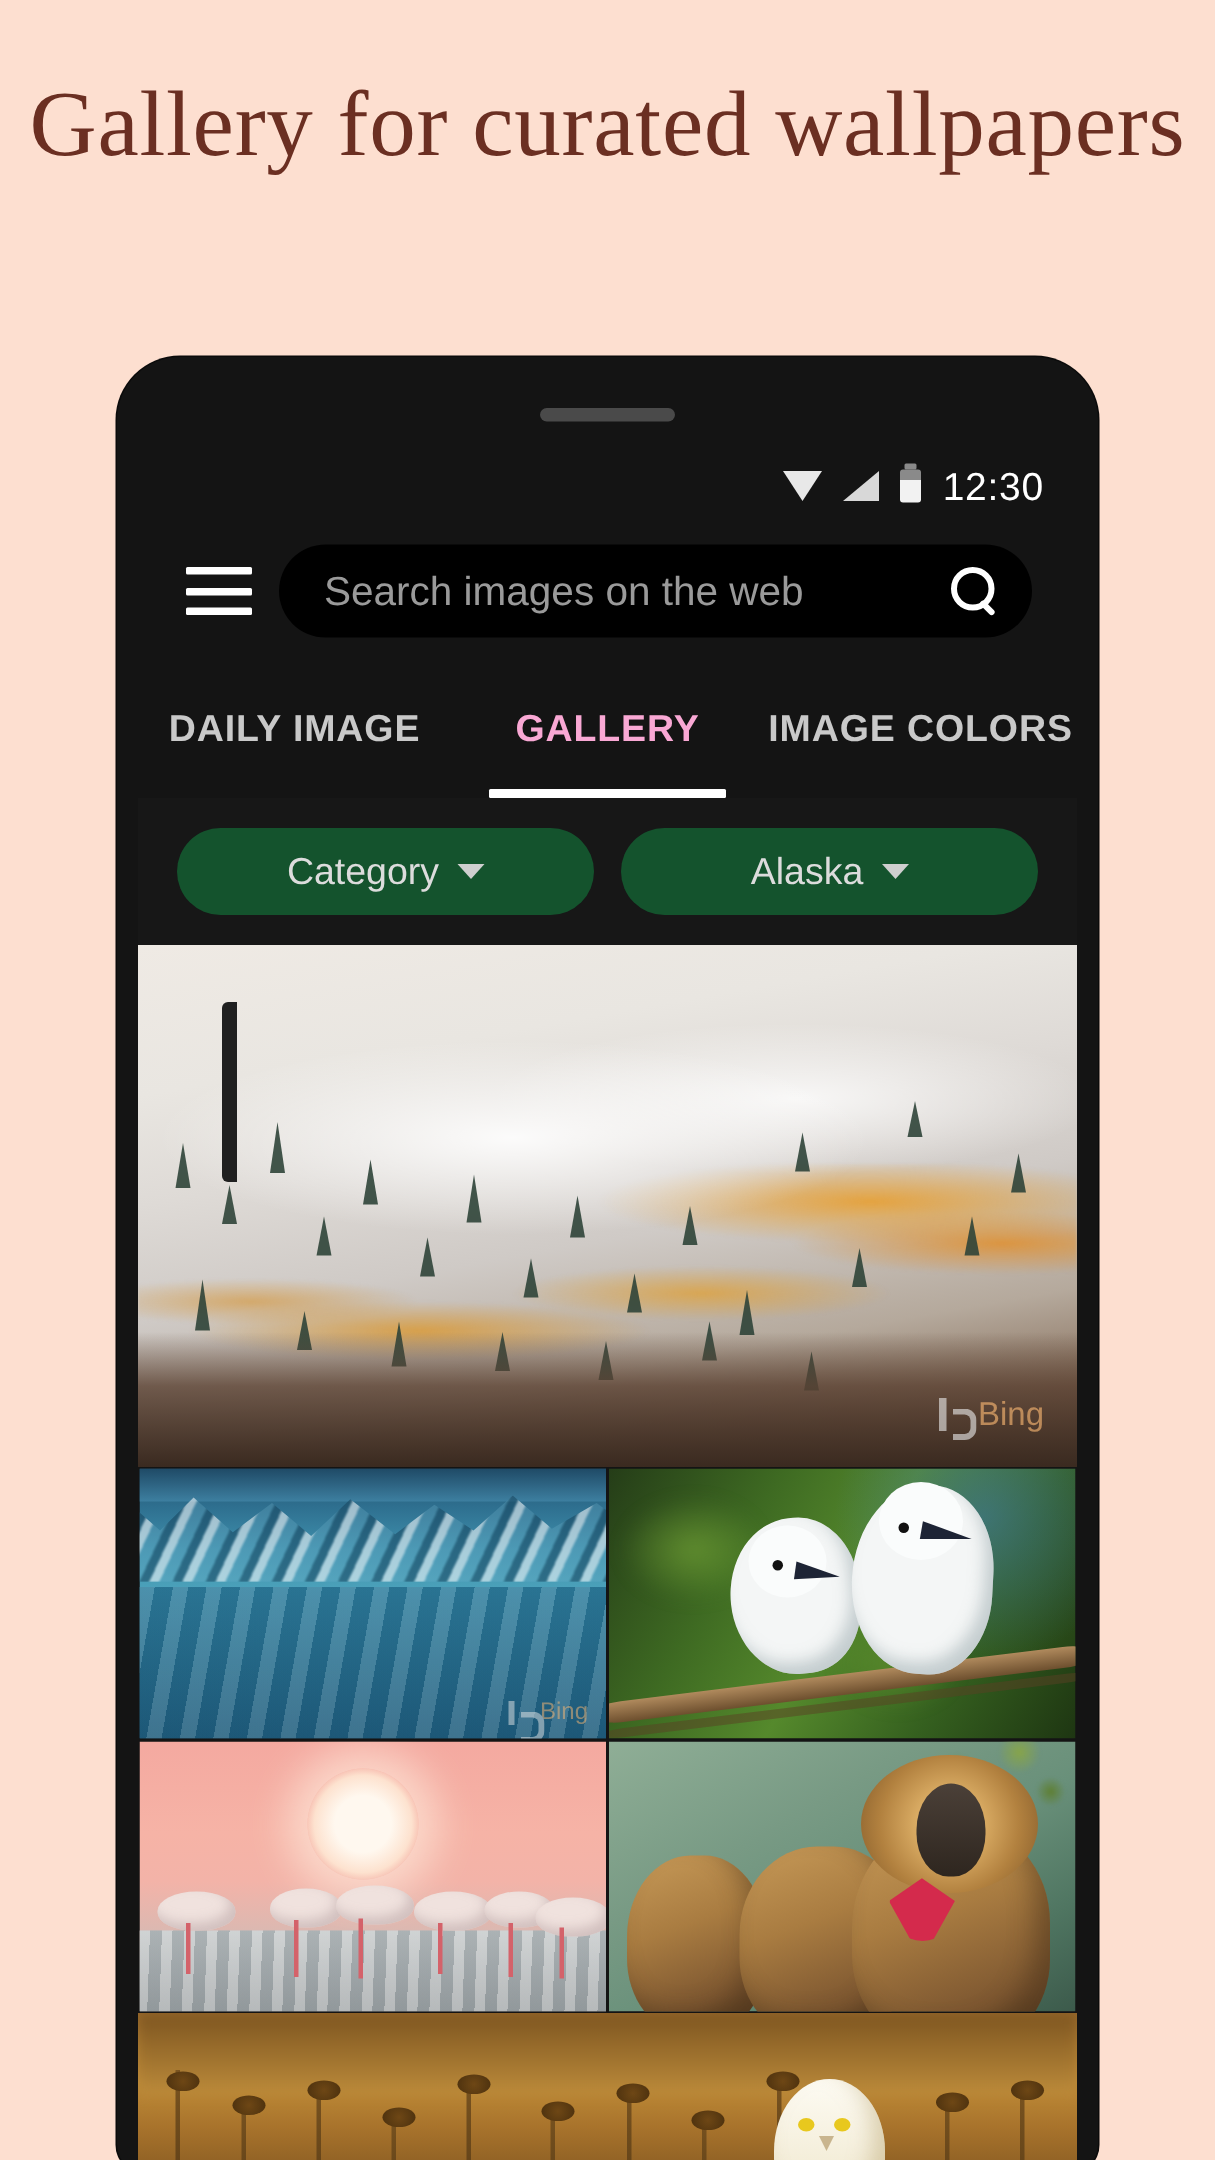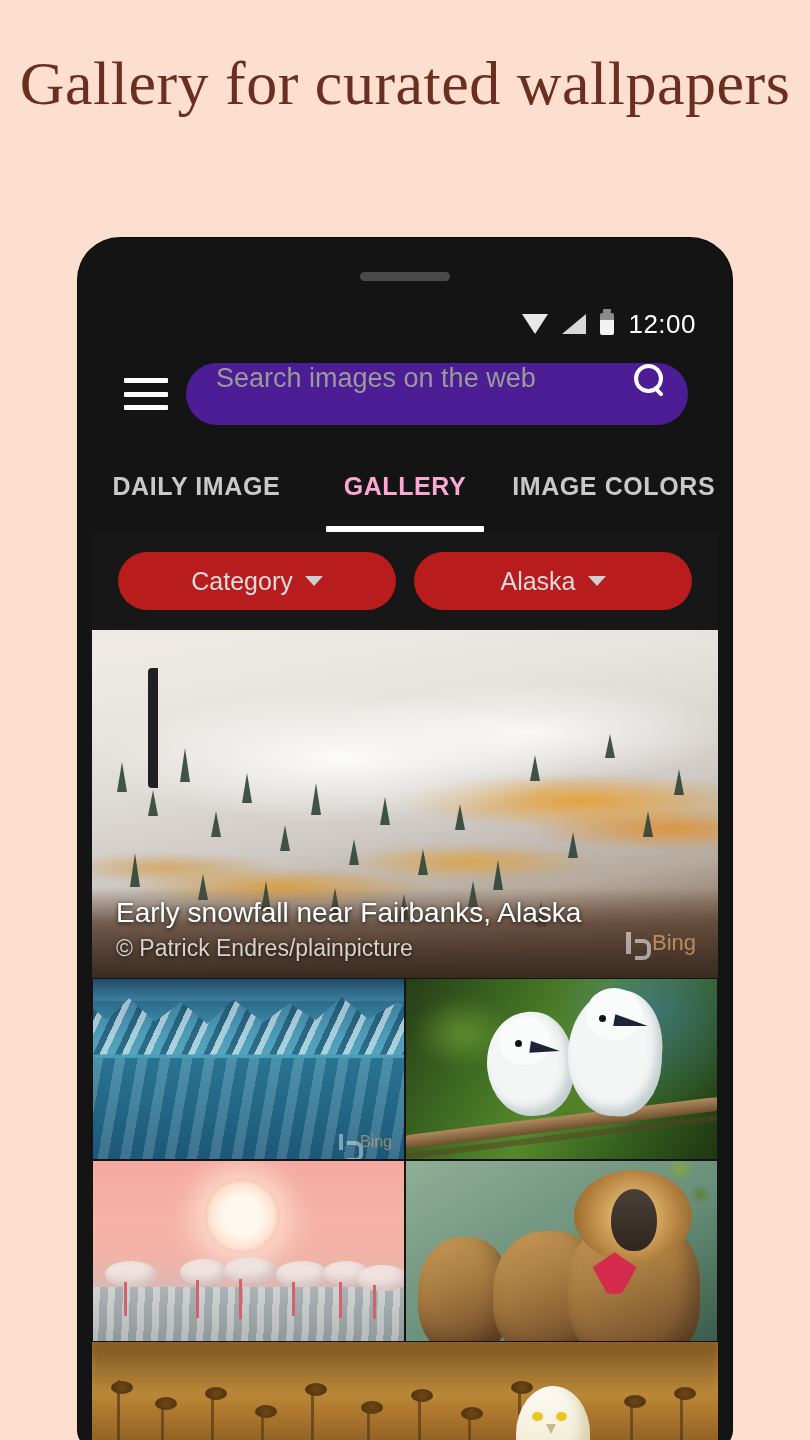--- a/index.html
+++ b/index.html
@@ -78,22 +78,22 @@
     content:""; position:absolute; top:-4px; left:3px; width:8px; height:4px;
     background:#8a8a8a; border-radius:1px;
   }
 
   
   .searchrow { height:92px; display:flex; align-items:center; padding:0 18px; }
   .hamburger { width:44px; height:32px; margin-left:14px; margin-right:18px;
                display:flex; flex-direction:column; justify-content:space-between; }
   .hamburger span { display:block; height:5px; background:#fff; border-radius:1px; }
   .searchpill {
-    flex:1; height:62px; background:#4c1d95; border-radius:32px;
-    display:flex; padding:0 22px 0 30px;
+    flex:1; height:62px; background:#000000; border-radius:32px;
+    display:flex; align-items:center; padding:0 22px 0 30px;
     margin-right:12px;
   }
   .searchpill .ph { flex:1; color:#9a9a9a; font-size:27px; }
   .mag { width:34px; height:34px; position:relative; }
   .mag::before {
     content:""; position:absolute; left:2px; top:1px;
     width:21px; height:21px; border:4px solid #fff; border-radius:50%;
   }
   .mag::after {
     content:""; position:absolute; left:22px; top:22px;
@@ -108,21 +108,21 @@
   .tab .lbl { color:#c9c9c9; font-size:25px; font-weight:bold; letter-spacing:0.6px; }
   .tab.active .lbl { color:#f9a8d4; }
   .tab.active::after {
     content:""; position:absolute; bottom:0; left:12%; width:76%; height:6px;
     background:#fff; border-radius:1px;
   }
 
   
   .chips { height:98px; display:flex; align-items:center; gap:18px; padding:0 26px; background:#171717;}
   .chip {
-    flex:1; height:58px; background:#b91c1c; border-radius:30px;
+    flex:1; height:58px; background:#14532d; border-radius:30px;
     display:flex; align-items:center; justify-content:center; gap:12px;
   }
   .chip .ctxt { color:#dcdcdc; font-size:25px; }
   .caret { width:0;height:0; border-left:9px solid transparent; border-right:9px solid transparent;
            border-top:10px solid #cfcfcf; }
 
   
   .gallery { position:relative; }
   .hero { position:relative; width:626px; height:348px; overflow:hidden; }
 
@@ -312,21 +312,21 @@
 <div class="phone">
   <div class="speaker"></div>
   <div class="btn-nub nub-left"></div>
 
   <div class="screen">
 
     <div class="statusbar">
       <div class="ico-wifi"></div>
       <div class="ico-signal"></div>
       <div class="ico-batt"></div>
-      <div class="sb-time">12:00</div>
+      <div class="sb-time">12:30</div>
     </div>
 
     <div class="searchrow">
       <div class="hamburger">
         <span></span>
           <span></span>
           <span></span>
       </div>
       <div class="searchpill">
         <div class="ph">Search images on the web</div>
@@ -383,24 +383,20 @@
           <div class="tree" style="left:93%; top:40%;"></div>
           <div class="tree" style="left:6%;  top:64%; border-bottom-width:34px;"></div>
           <div class="tree" style="left:17%; top:70%;"></div>
           <div class="tree" style="left:27%; top:72%; border-bottom-width:30px;"></div>
           <div class="tree" style="left:38%; top:74%;"></div>
           <div class="tree" style="left:49%; top:76%;"></div>
           <div class="tree" style="left:60%; top:72%;"></div>
           <div class="tree" style="left:71%; top:78%; border-bottom-width:26px;"></div>
         </div>
         <div class="dark-foot"></div>
-        <div class="caption">
-          <div class="cap-title">Early snowfall near Fairbanks, Alaska</div>
-          <div class="cap-credit">© Patrick Endres/plainpicture</div>
-        </div>
         <div class="bing">
           <span class="blogo"></span>
           <span class="btxt">Bing</span>
         </div>
       </div>
 
       <div class="grid2">
         <div class="cell">
           <div class="glacier">
             <div class="sky"></div>

